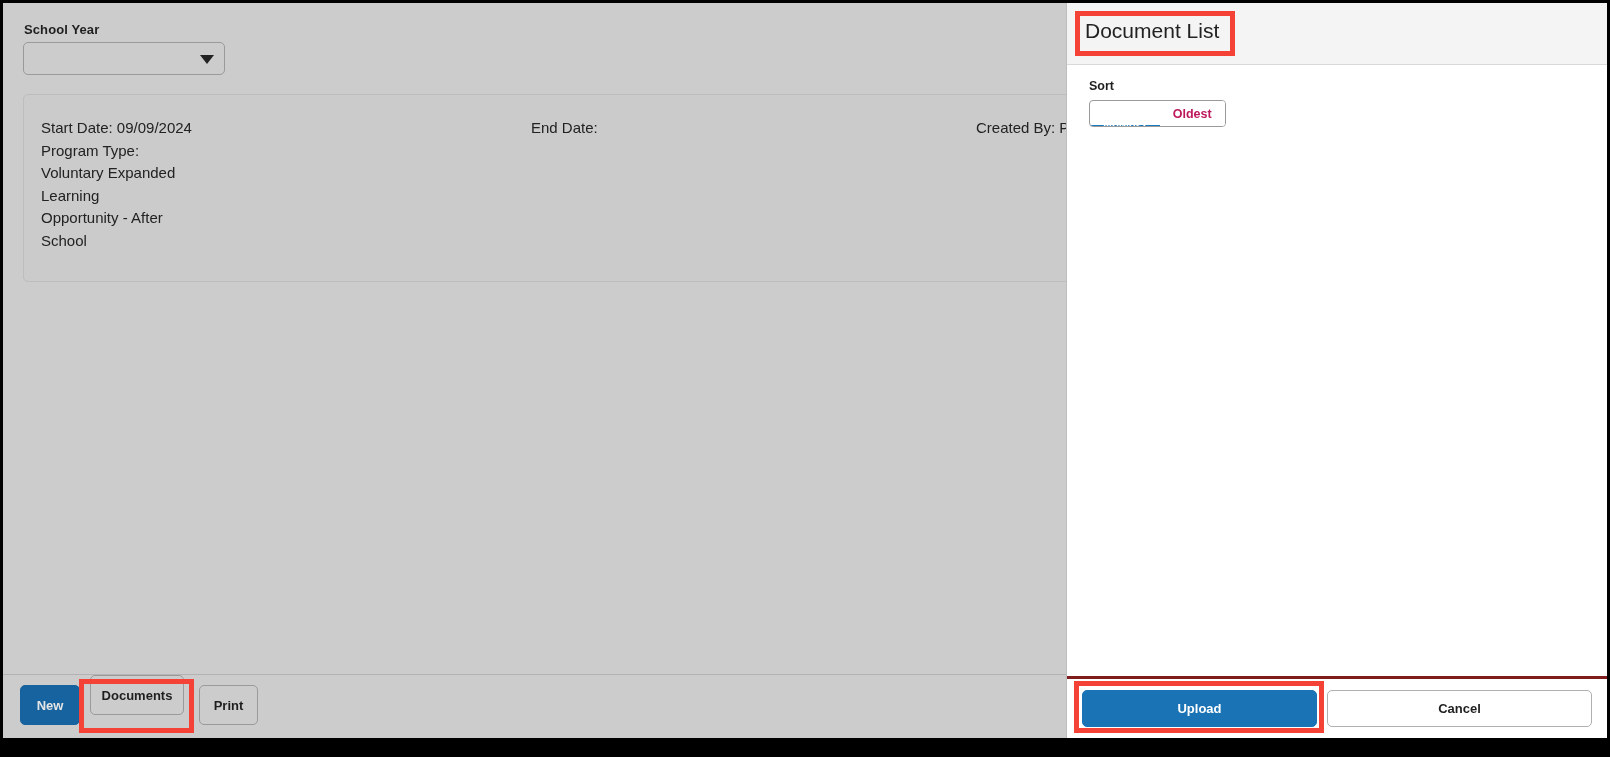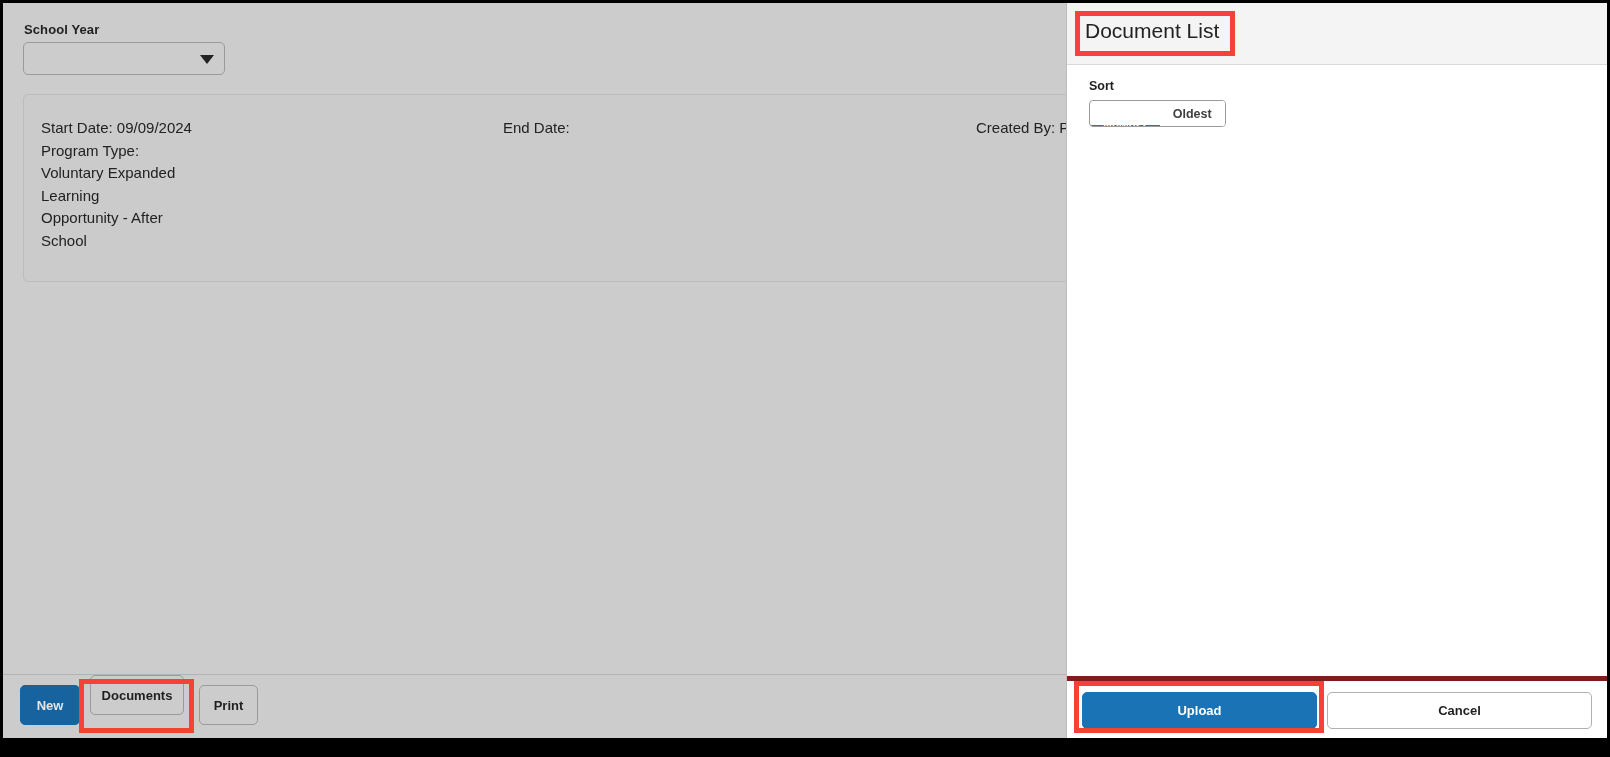--- a/index.html
+++ b/index.html
@@ -91,21 +91,21 @@
   }
 
   .detail-col {
     position: absolute;
     top: 22px;
     font-size: 15px;
     color: #222;
     line-height: 22.5px;
   }
   .detail-col.c1 { left: 17px; width: 200px; }
-  .detail-col.c2 { left: 479px; width: 200px; }
+  .detail-col.c2 { left: 507px; width: 200px; }
   .detail-col.c3 { left: 952px; width: 300px; }
 
   .detail-line { white-space: pre; }
 
   
   #action-bar-sep {
     position: absolute;
     left: 0;
     top: 671px;
     width: 1063px;
@@ -202,21 +202,21 @@
   }
   .toggle-opt {
     display: flex;
     align-items: center;
     justify-content: center;
     font-size: 12.5px;
     font-weight: bold;
     padding: 0 13px;
     cursor: pointer;
     background: #ffffff;
-    color: #404040;
+    color: #be185d;
   }
   .toggle-opt.active {
     background: #1a7ac0;
     color: #ffffff;
     margin-top: 24px;
   }
 
   #uploaded-files-bar {
     position: absolute;
     left: 0;
@@ -246,21 +246,21 @@
     background: #ffffff;
   }
 
   #doc-footer {
     position: absolute;
     left: 0;
     top: 673px;
     width: 541px;
     height: 62px;
     background: #ffffff;
-    border-top: 5px solid #7f1d1d;
+    border-top: 3px solid #7f1d1d;
   }
   #btn-upload {
     position: absolute;
     left: 15px;
     top: 11px;
     width: 235px;
     height: 37px;
     background: #1a73b5;
     color: #ffffff;
     border: 1px solid #1a73b5;

